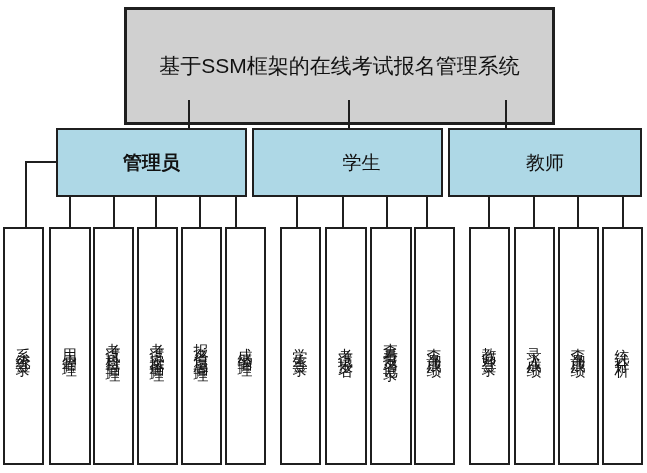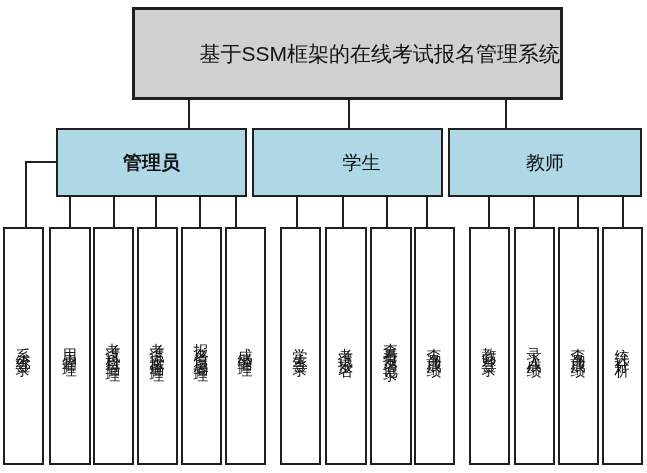--- a/index.html
+++ b/index.html
@@ -59,21 +59,21 @@
     background: var(--line);
   }
   .vline { width: 2px; }
   .hline { height: 2px; }
 </style>
 </head>
 <body>
 
 <div class="canvas">
 
-  <div class="box root-box" style="left:132px; top:7px; width:431px; height:93px;justify-content:flex-end;">
+  <div class="box root-box" style="left:124px; top:7px; width:431px; height:118px;">
     <span>基于SSM框架的在线考试报名管理系统</span>
   </div>
 
   <div class="vline" style="left:188px; top:100px; height:28px;"></div>
   <div class="vline" style="left:348px; top:100px; height:28px;"></div>
   <div class="vline" style="left:505px; top:100px; height:28px;"></div>
 
   <div class="box group-box" style="left:56px; top:128px; width:191px; height:69px;font-weight:bold;">
     <span>管理员</span>
   </div>

